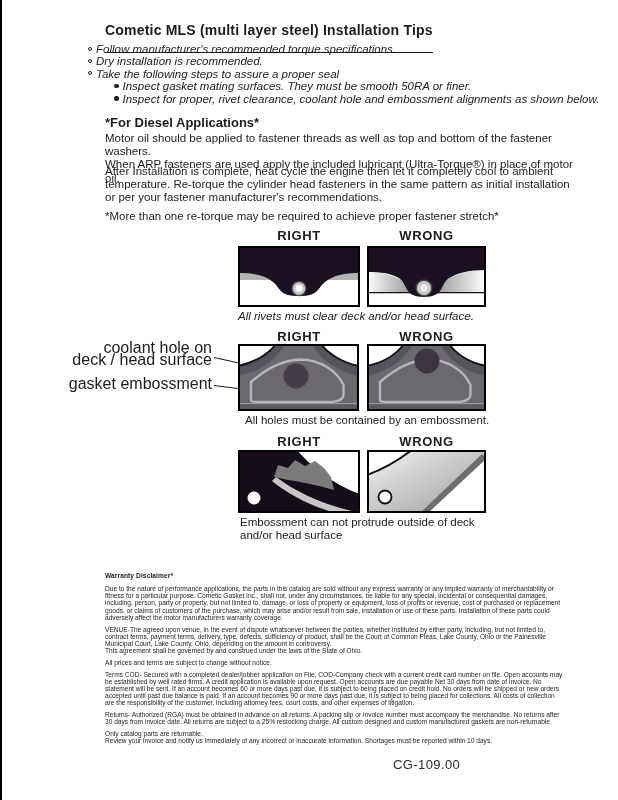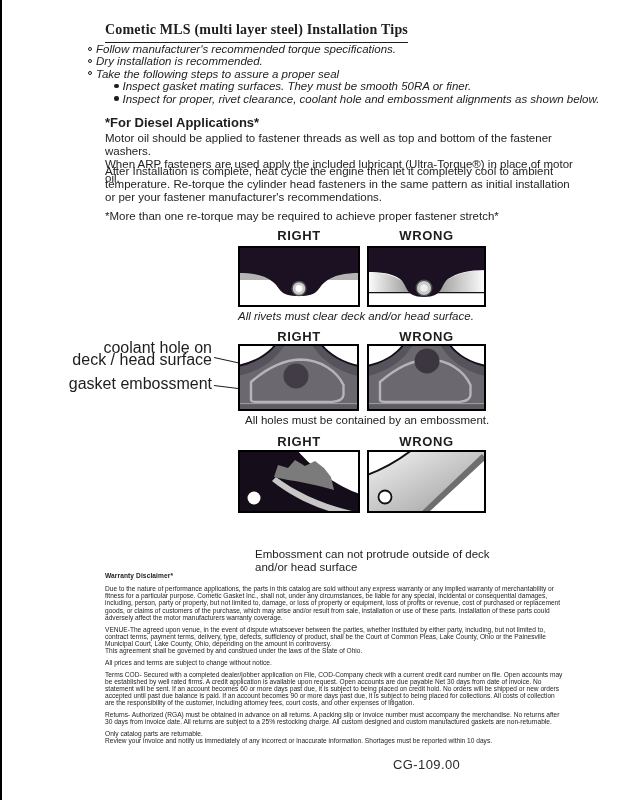--- a/index.html
+++ b/index.html
@@ -4,23 +4,22 @@
 <style>
   * { margin:0; padding:0; box-sizing:border-box; }
   html,body { background:#ffffff; }
   .page {
     position:relative; width:618px; height:800px; background:#ffffff;
     font-family:"Liberation Sans", sans-serif; color:#1d1d1d; overflow:hidden;
   }
   .edge-line { position:absolute; left:0; top:0; width:2px; height:800px; background:#000; }
   .title {
     position:absolute; left:105px; top:22px; font-size:14px; font-weight:bold;
-    letter-spacing:.2px; border-bottom:1.6px solid #1d1d1d; padding-bottom:4px;
+    letter-spacing:.2px; border-bottom:1.6px solid #1d1d1d; padding-bottom:14px;
     display:inline-block;
-    font-family:Liberation Serif, serif;
   }
   .bullets { position:absolute; left:88px; top:43px; font-size:11.5px; line-height:12.4px;font-style:italic; }
   .b-row { display:flex; align-items:flex-start; }
   .o-dot { flex:none; width:4px; height:4px; border:1px solid #1d1d1d; border-radius:50%; margin:3.5px 4px 0 0; }
   .f-dot { flex:none; width:4.5px; height:4.5px; background:#1d1d1d; border-radius:50%; margin:3.5px 4px 0 0; }
   .sub { margin-left:26px;text-align:center; }
   .h-diesel { position:absolute; left:105px; top:115px; font-size:13px; font-weight:bold; }
   .para { position:absolute; left:105px; font-size:11.5px; line-height:13.2px; white-space:pre-line; width:470px; }
   .p1 { top:132px; } .p2 { top:165px; } .p3 { top:210px; }
   .rw-label { position:absolute; font-size:13px; font-weight:bold; letter-spacing:.6px; text-align:center; }
@@ -169,21 +168,21 @@
         </linearGradient>
     </defs>
     <rect width="119" height="63" fill="#ffffff"></rect>
     <path d="M45,0 H119 V8 L58,63 L0,63 L0,25 C17,19 33,9 45,0 Z" fill="url(#g3)"></path>
     <path d="M45,0 C33,9 17,19 0,25" fill="none" stroke="#111111" stroke-width="2"></path>
     <path d="M115,4 L119,9 L61,63 L53,63 Z" fill="#6e6e6e"></path>
     <circle cx="18" cy="47" r="6.5" fill="#ffffff" stroke="#111111" stroke-width="1.8"></circle>
     <rect x="1" y="1" width="117" height="61" fill="none" stroke="#000000" stroke-width="2"></rect>
   </svg>
 
-  <div class="cap" style="left:255px; top:516px;margin-top:32px;">Embossment can not protrude outside of deck
+  <div class="cap" style="left:240px; top:516px;">Embossment can not protrude outside of deck
 and/or head surface</div>
 
   <div class="warranty">
     <h4>Warranty Disclaimer*</h4>
     <p>Due to the nature of performance applications, the parts in this catalog are sold without any express warranty or any implied warranty of merchantability or
 fitness for a particular purpose.  Cometic Gasket Inc., shall not, under any circumstances, be liable for any special, incidental or consequential damages,
 including, person, party or property, but not limited to, damage, or loss of property or equipment, loss of profits or revenue, cost of purchased or replacement
 goods, or claims of customers of the purchase, which may arise and/or result from sale, installation or use of these parts.  Installation of these parts could
 adversely affect the motor manufacturers warranty coverage.</p>
     <p>VENUE-The agreed upon venue, in the event of dispute whatsoever between the parties, whether instituted by either party, including, but not limited to,

